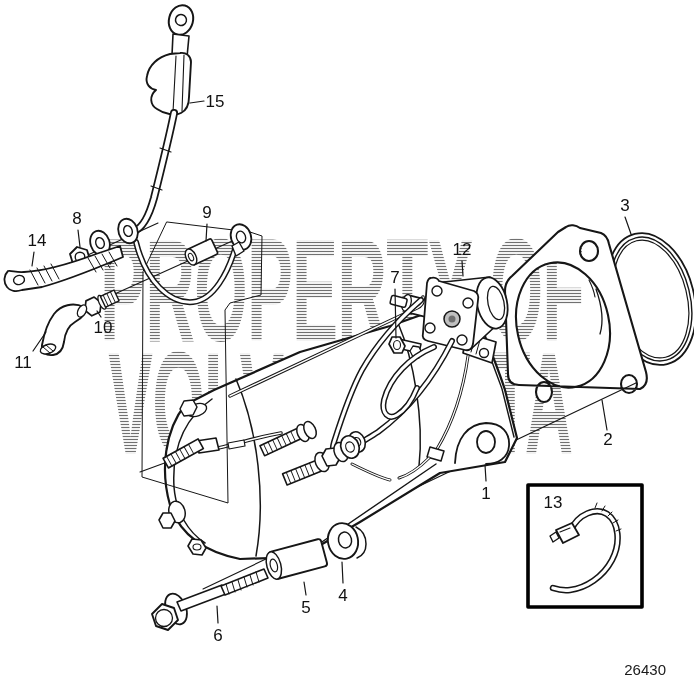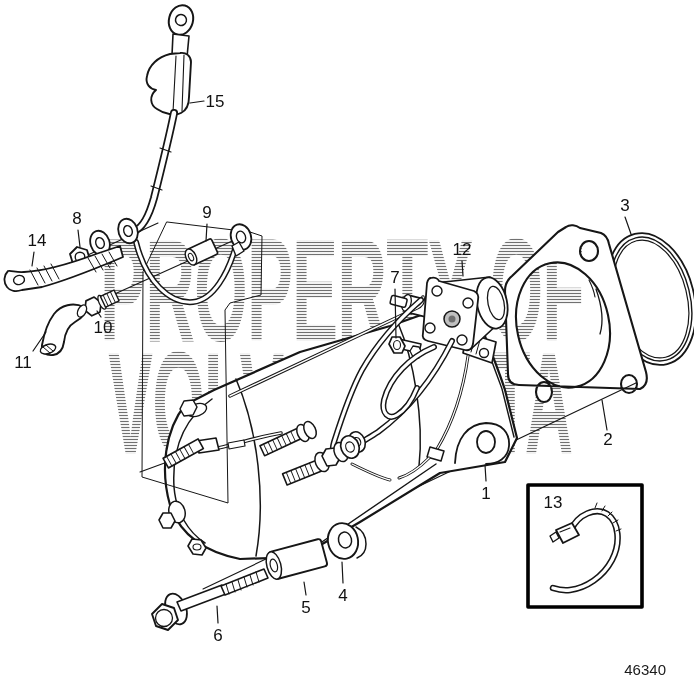--- a/index.html
+++ b/index.html
@@ -290,14 +290,14 @@
       <text x="207" y="218">9</text>
       <text x="103" y="333">10</text>
       <text x="23" y="368">11</text>
       <text x="462" y="255">12</text>
       <text x="553" y="508">13</text>
       <text x="37" y="246">14</text>
       <text x="215" y="107">15</text>
     </g>
   </svg>
 
-  <div class="pn">46340</div>
+  <div class="pn">26430</div>
 </div>
 
 </body></html>

